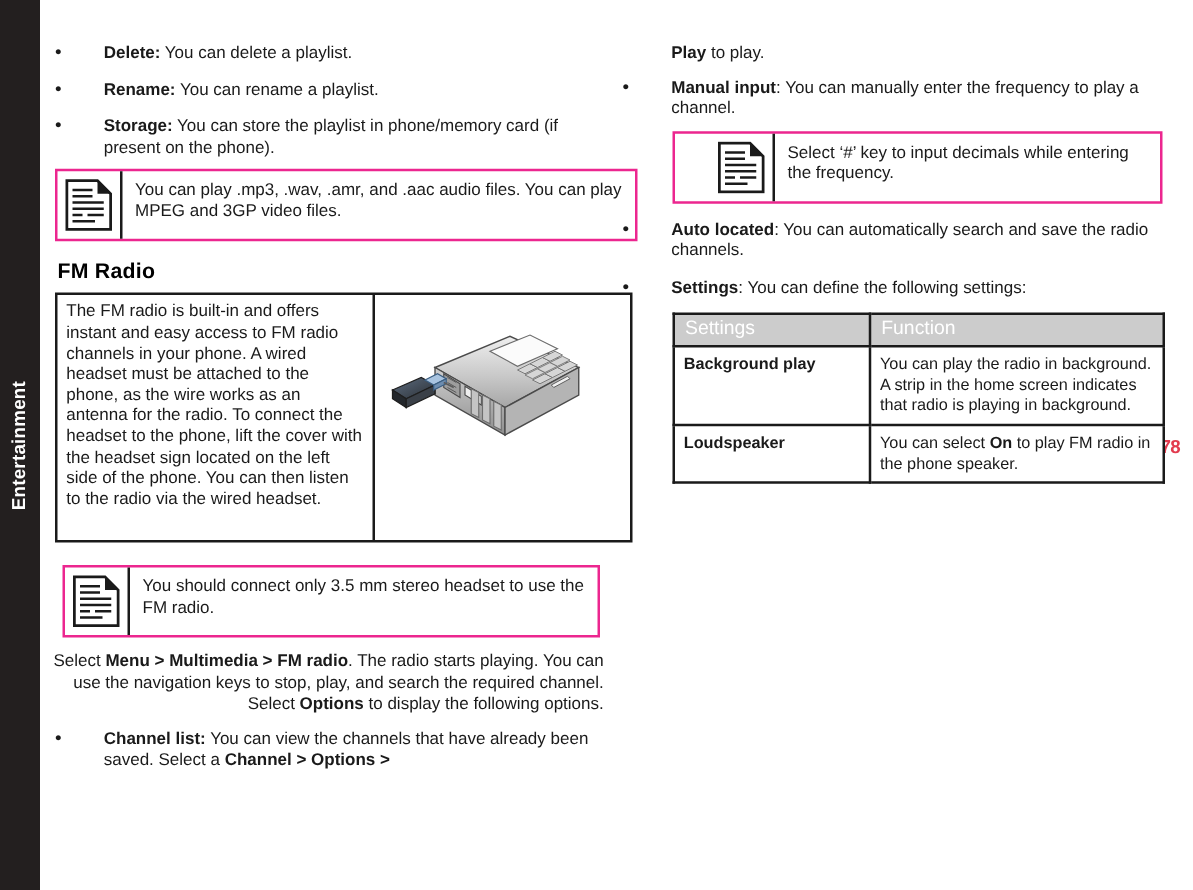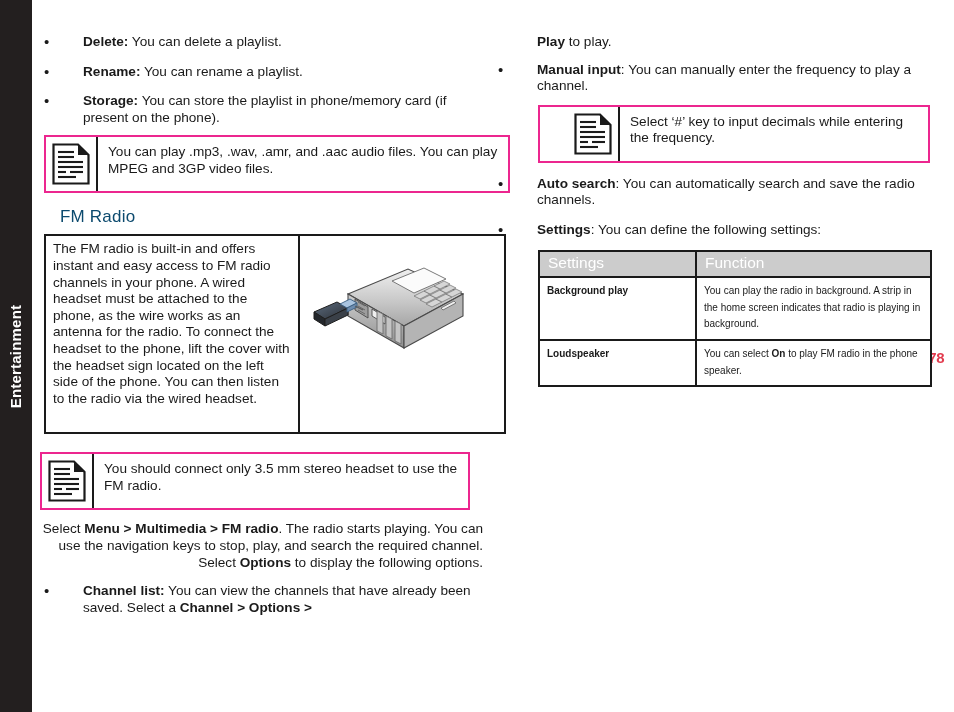--- a/index.html
+++ b/index.html
@@ -128,24 +128,24 @@
   .note-text-cell {
     flex: 1 1 auto;
     padding: 7px 8px 7px 10px;
     font-size: 13.6px;
     line-height: 16.6px;
     box-sizing: border-box;
   }
 
   
   h2.section-head {
-    margin: 14px 0 7px 22px;
-    color: #0c4a6e;
+    margin: 14px 0 7px 8px;
+    color: #000000;
     font-size: 17px;
-    font-weight: normal;
+    font-weight: bold;
     font-family: "Liberation Sans Narrow", "Liberation Sans", sans-serif;
     letter-spacing: 0.2px;
   }
 
   
   .info-box {
     border: 2px solid #1a1a1a;
     display: flex;
     box-sizing: border-box;
     background: #ffffff;
@@ -173,21 +173,21 @@
     border-collapse: collapse;
     margin-left: 46px;
     width: 392px;
     table-layout: fixed;
     background: #fff;
   }
   table.settings-table th,
   table.settings-table td {
     border: 2px solid #1a1a1a;
     vertical-align: top;
-    font-size: 10px;
+    font-size: 13px;
     line-height: 16.6px;
     box-sizing: border-box;
   }
   table.settings-table th {
     background: #cccccc;
     color: #ffffff;
     font-weight: normal;
     text-align: left;
     padding: 3px 8px 5px 8px;
     font-size: 15.5px;
@@ -306,21 +306,21 @@
           <path d="M25 83 L48 72 L48 79 L25 90 Z" fill="#3a4048" stroke="#1e1e1e" stroke-width="1"></path>
 
           <path d="M40 68 L50 63 L57 67 L47 72 Z" fill="#a9c4e0" stroke="#3a5d80" stroke-width="0.9"></path>
           <path d="M47 72 L57 67 L57 71 L47 76 Z" fill="#6d8db0" stroke="#3a5d80" stroke-width="0.9"></path>
 
           <line x1="55" y1="70" x2="63" y2="74" stroke="#5a5a5a" stroke-width="1.2"></line>
         </svg>
       </div>
     </div>
 
-    <div class="note-box" style="margin-top:18px; margin-left:2px; width:430px;">
+    <div class="note-box" style="margin-top:18px; margin-left:12px; width:430px;">
       <div class="note-icon-cell">
         <svg width="38" height="42" viewBox="0 0 38 42" aria-hidden="true">
           <path d="M1.5 1.5 H26 L36.5 12 V40.5 H1.5 Z" fill="#ffffff" stroke="#1a1a1a" stroke-width="2.2"></path>
           <path d="M26 1.5 L26 12 L36.5 12 Z" fill="#1a1a1a"></path>
           <g stroke="#1a1a1a" stroke-width="2.1">
             <line x1="6" y1="9" x2="22" y2="9"></line>
             <line x1="6" y1="14" x2="22" y2="14"></line>
             <line x1="6" y1="19" x2="31" y2="19"></line>
             <line x1="6" y1="24" x2="31" y2="24"></line>
             <line x1="6" y1="29" x2="14" y2="29"></line>
@@ -368,21 +368,21 @@
             <line x1="18" y1="29" x2="31" y2="29"></line>
             <line x1="6" y1="34" x2="24" y2="34"></line>
           </g>
         </svg>
       </div>
       <div class="note-text-cell">Select ‘#’ key to input decimals while entering the frequency.</div>
     </div>
 
     <ul class="bullets" style="margin-top:13px;">
       <li>
-        <span class="dot">•</span><span class="b">Auto search</span><span>: You can automatically search and save the radio channels.</span>
+        <span class="dot">•</span><span class="b">Auto located</span><span>: You can automatically search and save the radio channels.</span>
       </li>
       <li>
         <span class="dot">•</span><span class="b">Settings</span><span>: You can define the following settings:</span>
       </li>
     </ul>
 
     <table class="settings-table" style="margin-top:11px;">
       <colgroup>
         <col class="col-settings">
         <col class="col-function">

